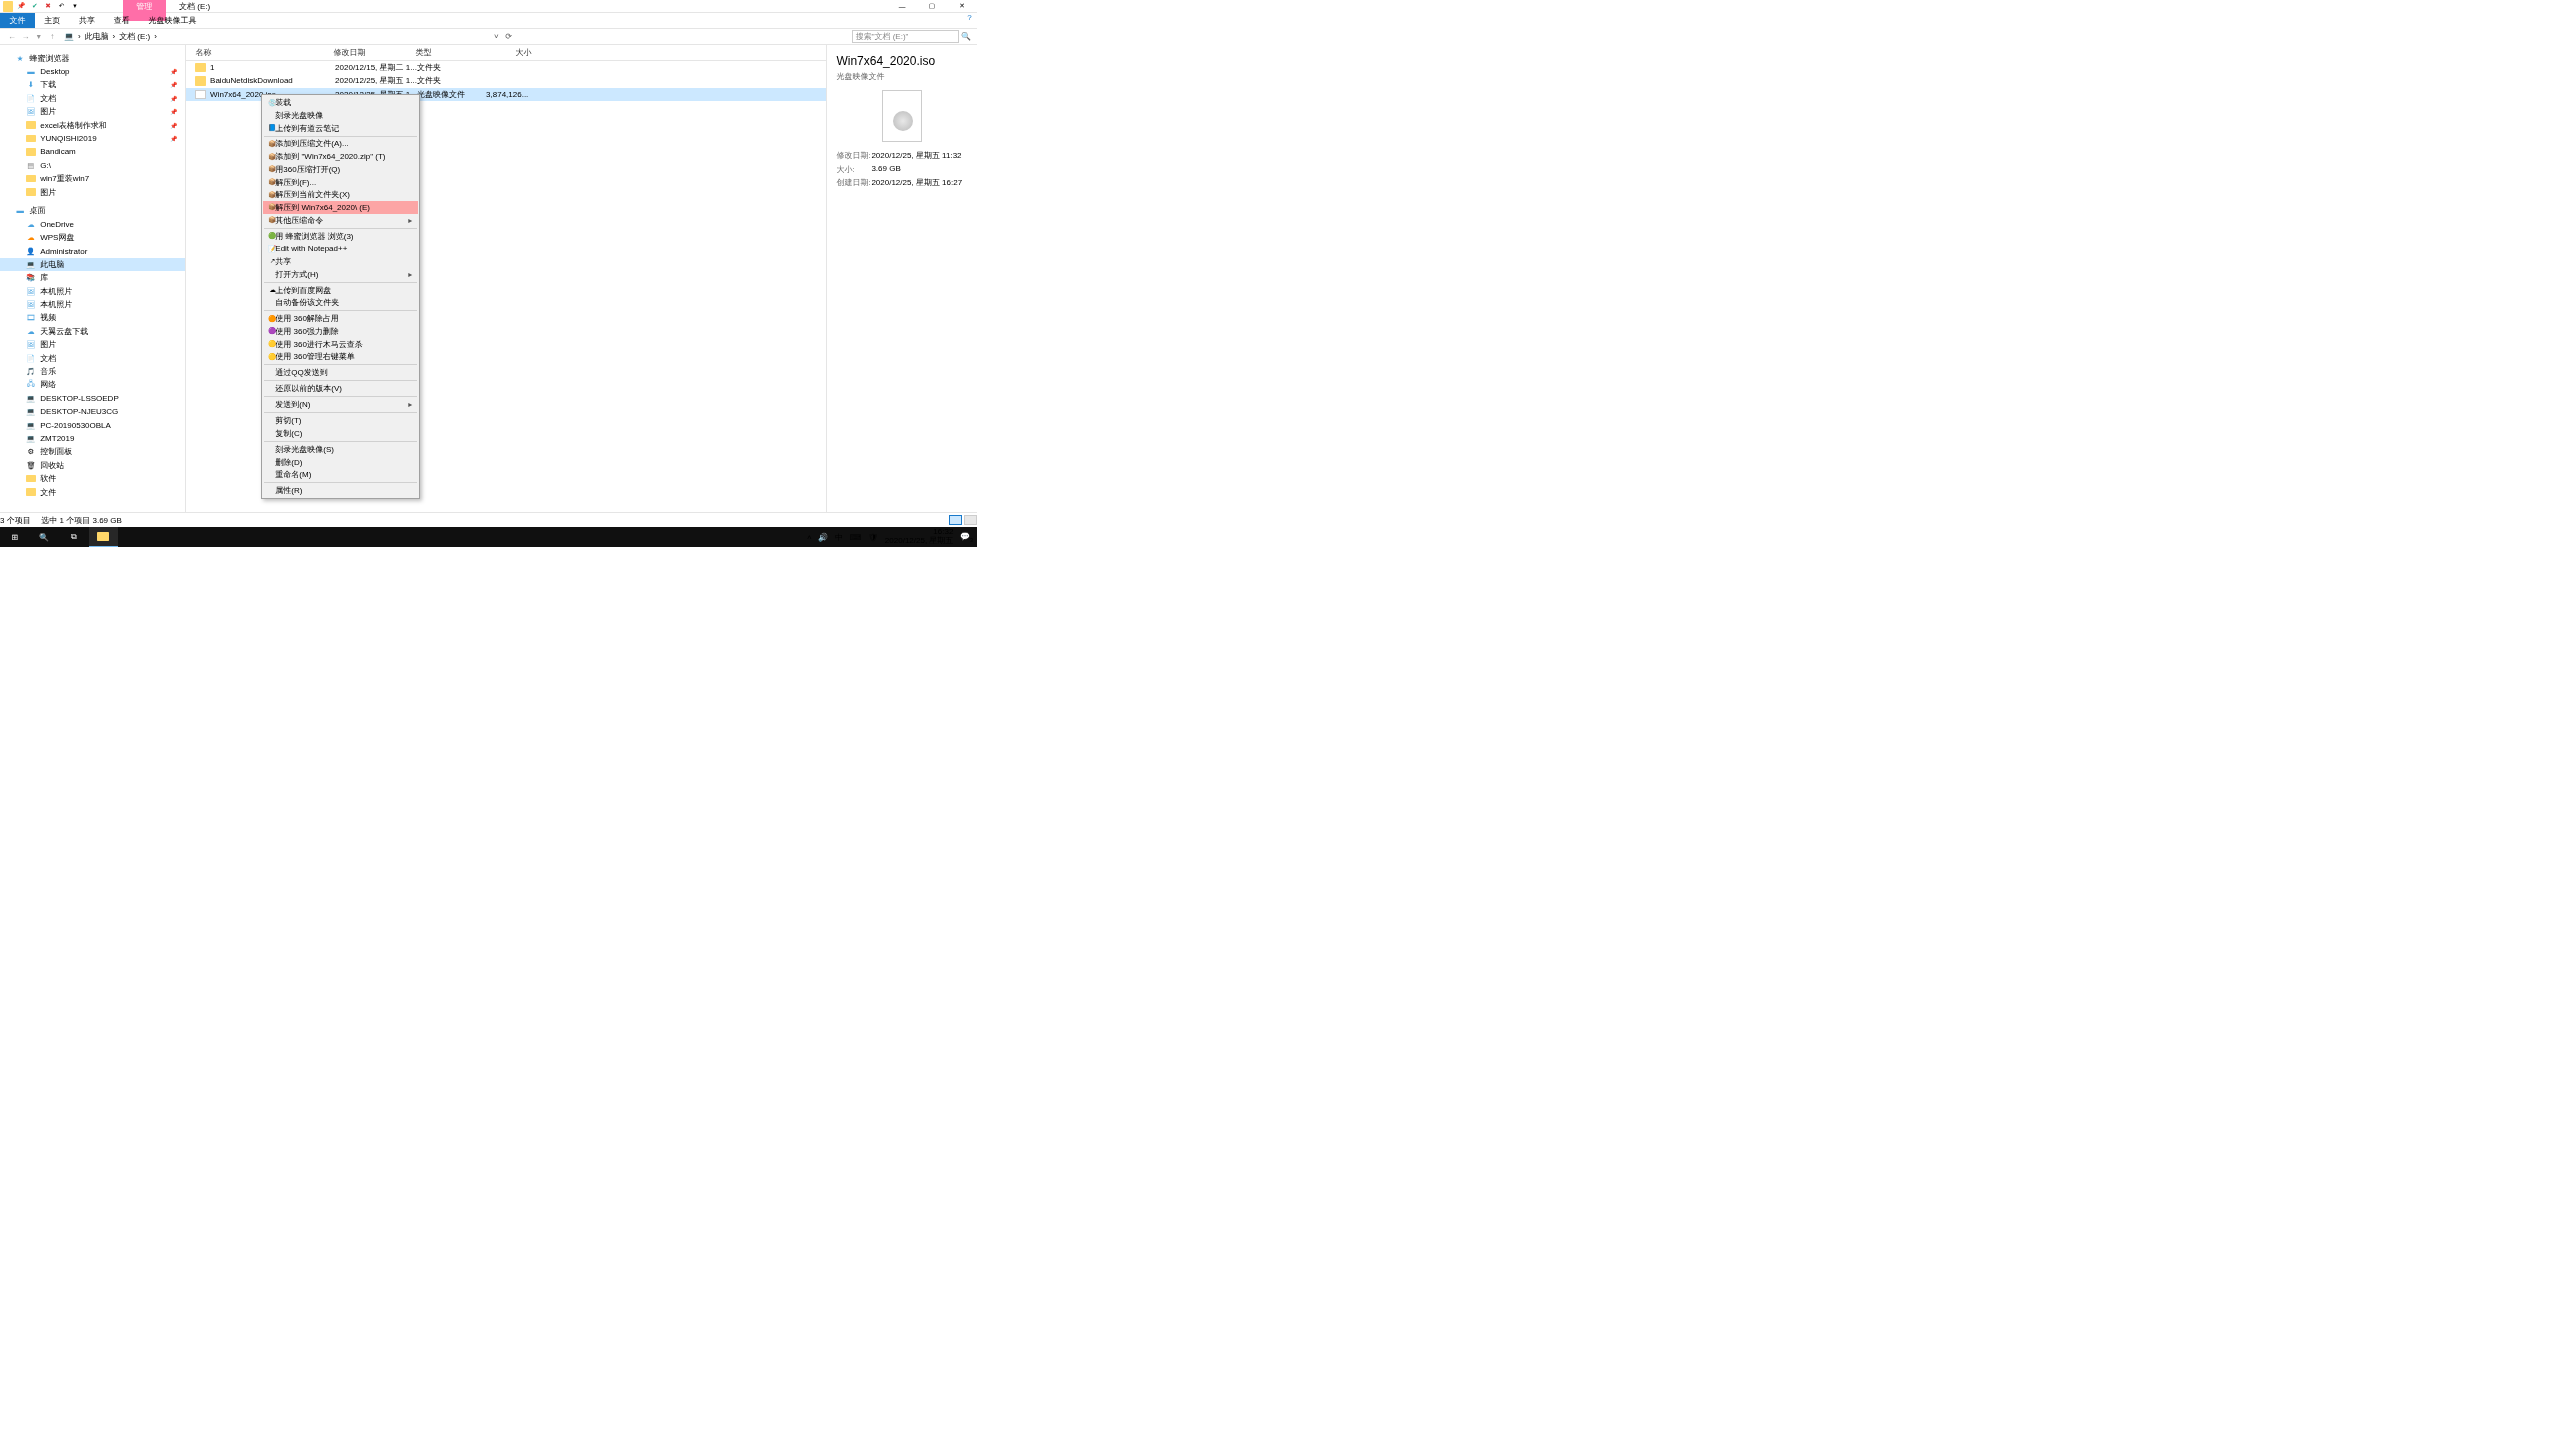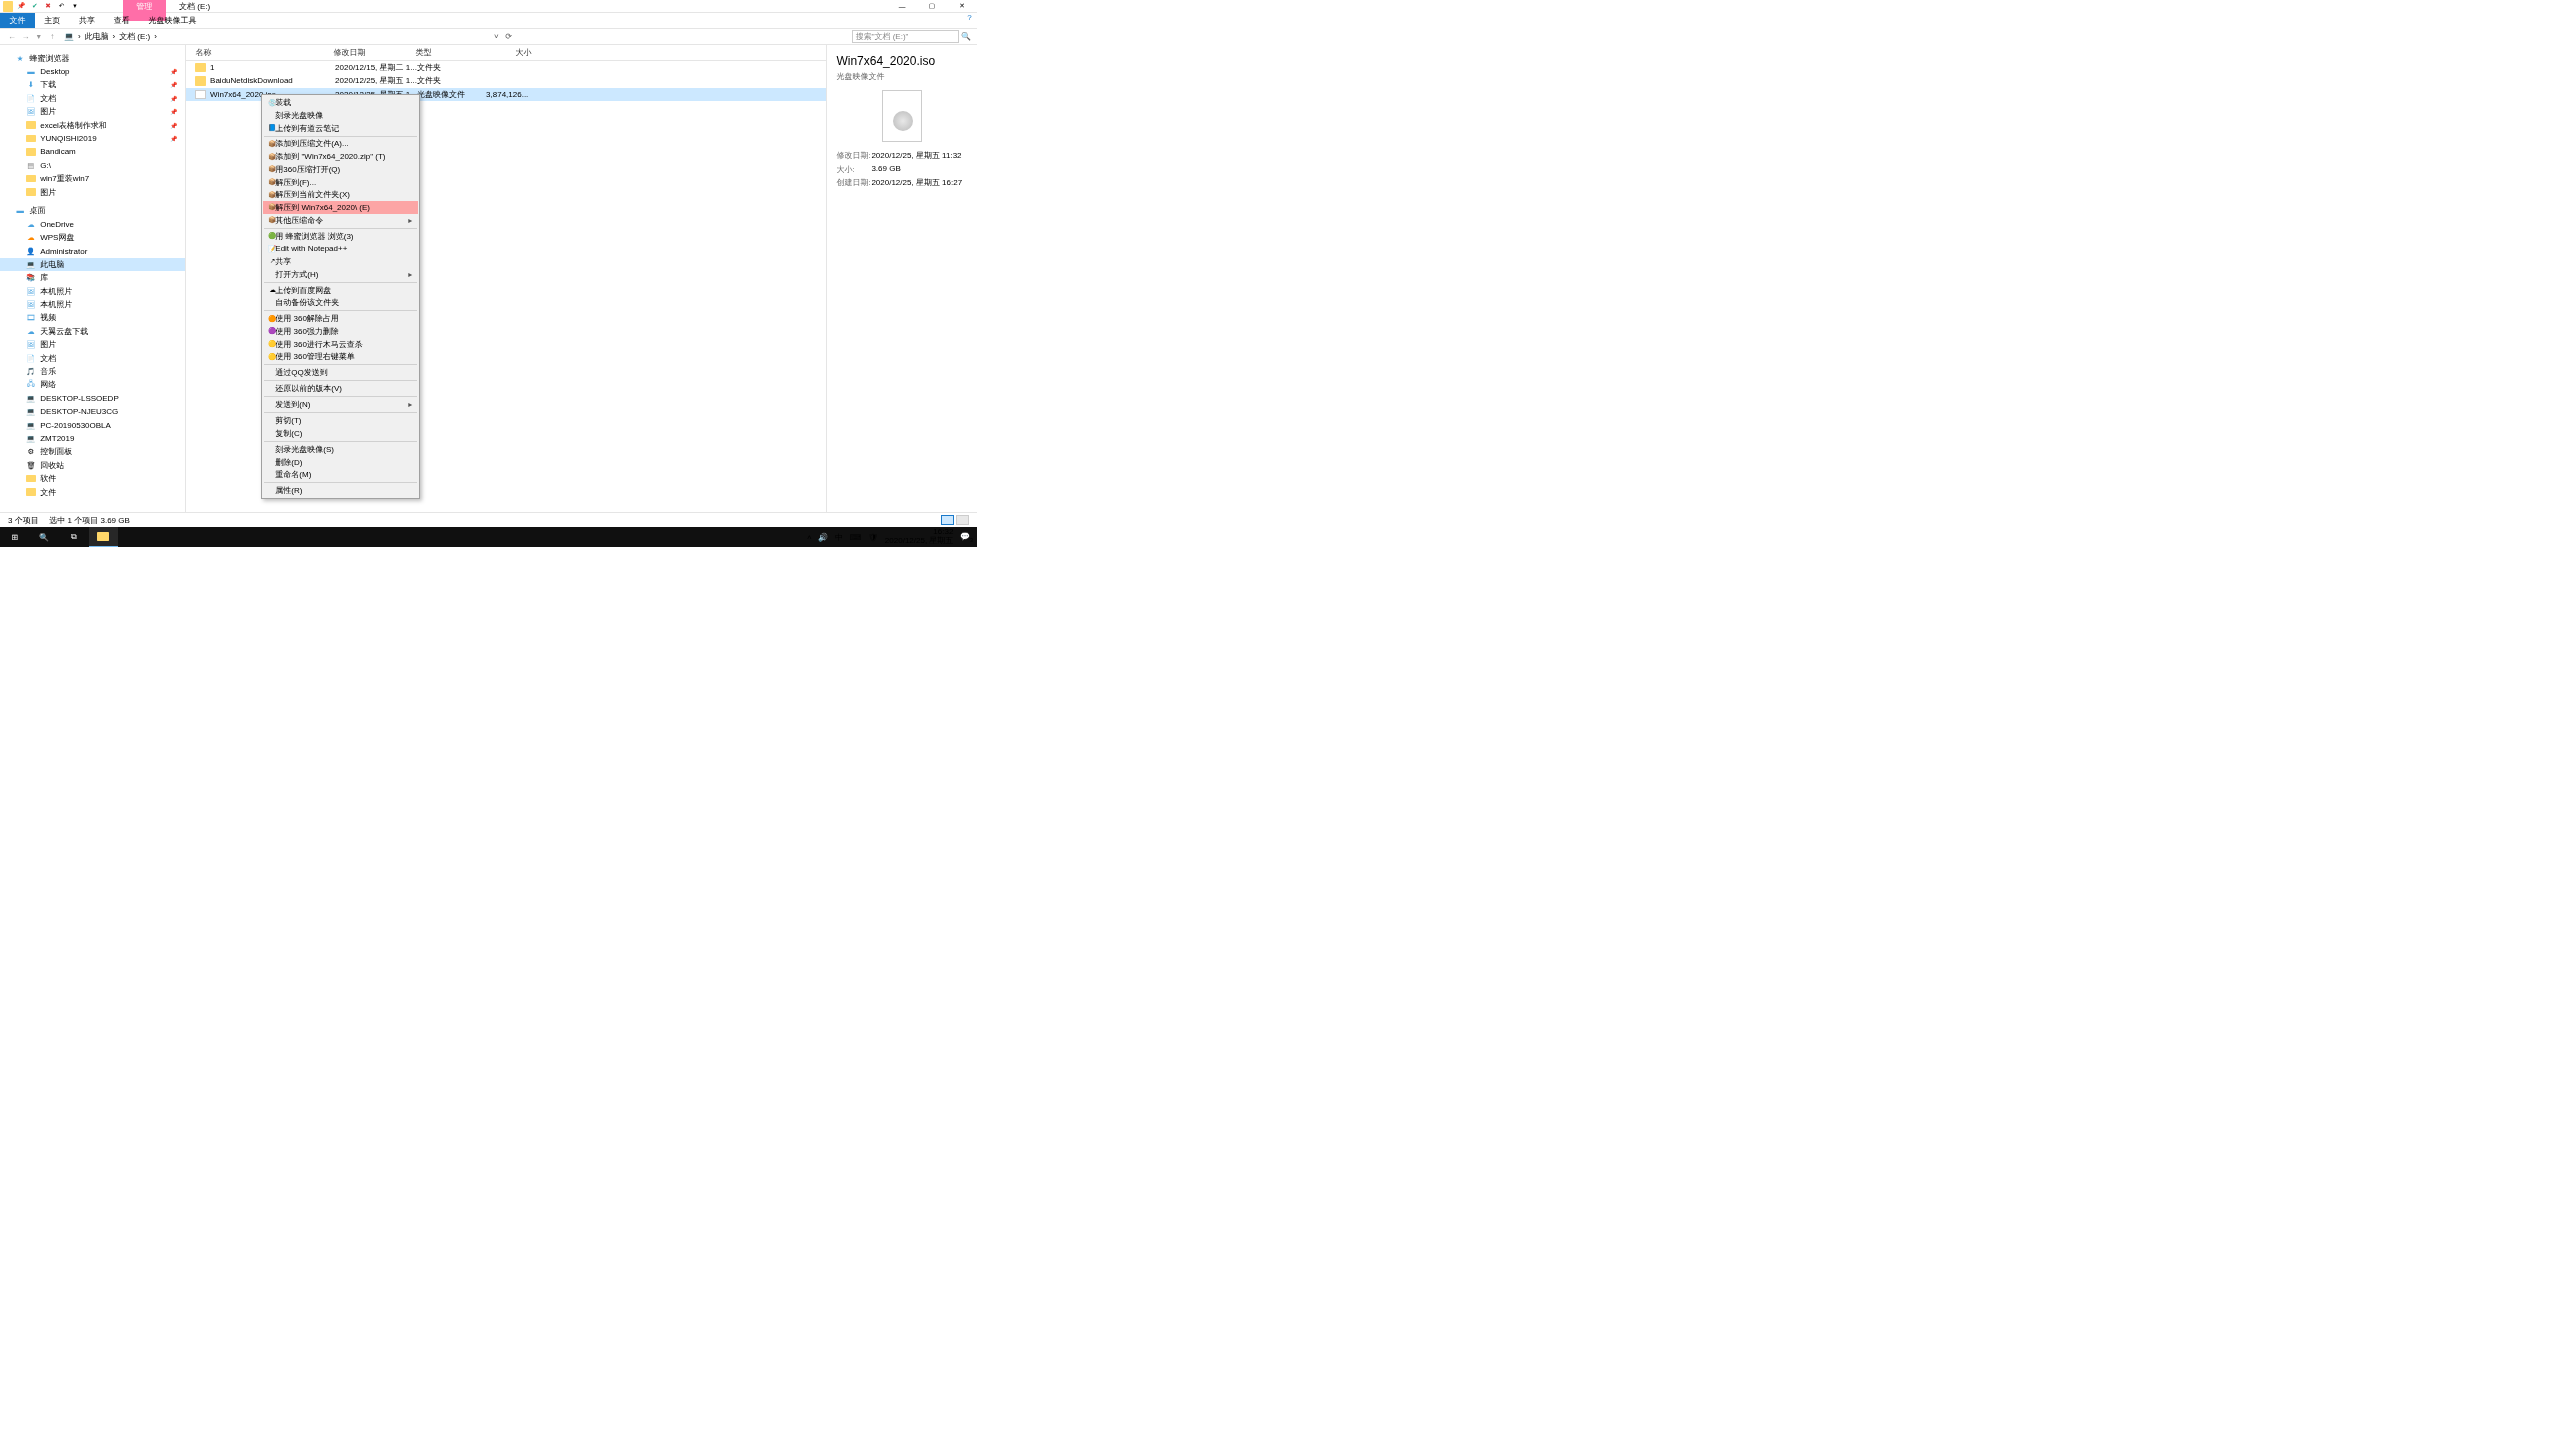--- a/index.html
+++ b/index.html
@@ -55,21 +55,21 @@
 .pmeta{margin-top:5.4px}
 .pmeta div{display:flex;margin-bottom:2.7px}
 .pmeta .k{color:#6d6d6d;width:35px}
 .ctxmenu{position:absolute;left:261px;top:94px;width:159px;background:#f0f0f0;border:0.7px solid #a0a0a0;box-shadow:2px 2px 4px rgba(0,0,0,.25);padding:1.3px}
 .mi{height:12.7px;display:flex;align-items:center;padding-left:12px;position:relative}
 .mi.hl{background:#fca5a5}
 .mi.dis{color:#999}
 .mi .mic{position:absolute;left:4px;width:10.7px;height:10.7px;display:flex;align-items:center;justify-content:center;font-size:6.7px}
 .mi .arr{margin-left:auto;margin-right:5.4px;color:#555}
 .msep{height:0.7px;background:#d0d0d0;margin:1.3px 0.7px}
-.status{position:absolute;bottom:20px;left:0;right:0;height:14.8px;border-top:0.7px solid #e5e5e5;display:flex;align-items:center;padding:0 8px;background:#fff}
+.status{position:absolute;bottom:20px;left:0;right:0;height:14.8px;border-top:0.7px solid #e5e5e5;display:flex;align-items:center;padding:0 0;background:#fff}
 .status .sseg{margin-right:10.7px}
 .viewbtns{margin-left:auto;display:flex;gap:1.3px}
 .vbtn{width:13.4px;height:10.7px;border:0.7px solid #ccc;background:#e8e8e8}
 .vbtn.on{background:#cce8ff;border-color:#1979ca}
 .taskbar{position:absolute;bottom:0;left:0;right:0;height:20px;background:#101010;display:flex;align-items:center}
 .tbtn{width:29.5px;height:20px;display:flex;align-items:center;justify-content:center;color:#fff}
 .tbtn.active{background:#272727;border-bottom:1.3px solid #76b9ed}
 .tray{margin-left:auto;display:flex;align-items:center;color:#fff;gap:6.7px;padding-right:4px}
 .tray .clk{text-align:right;font-size:7.4px;line-height:8.7px}
 .ic-folder{background:#ffd769;width:9.4px;height:7.4px;border-radius:0.7px;display:inline-block}

